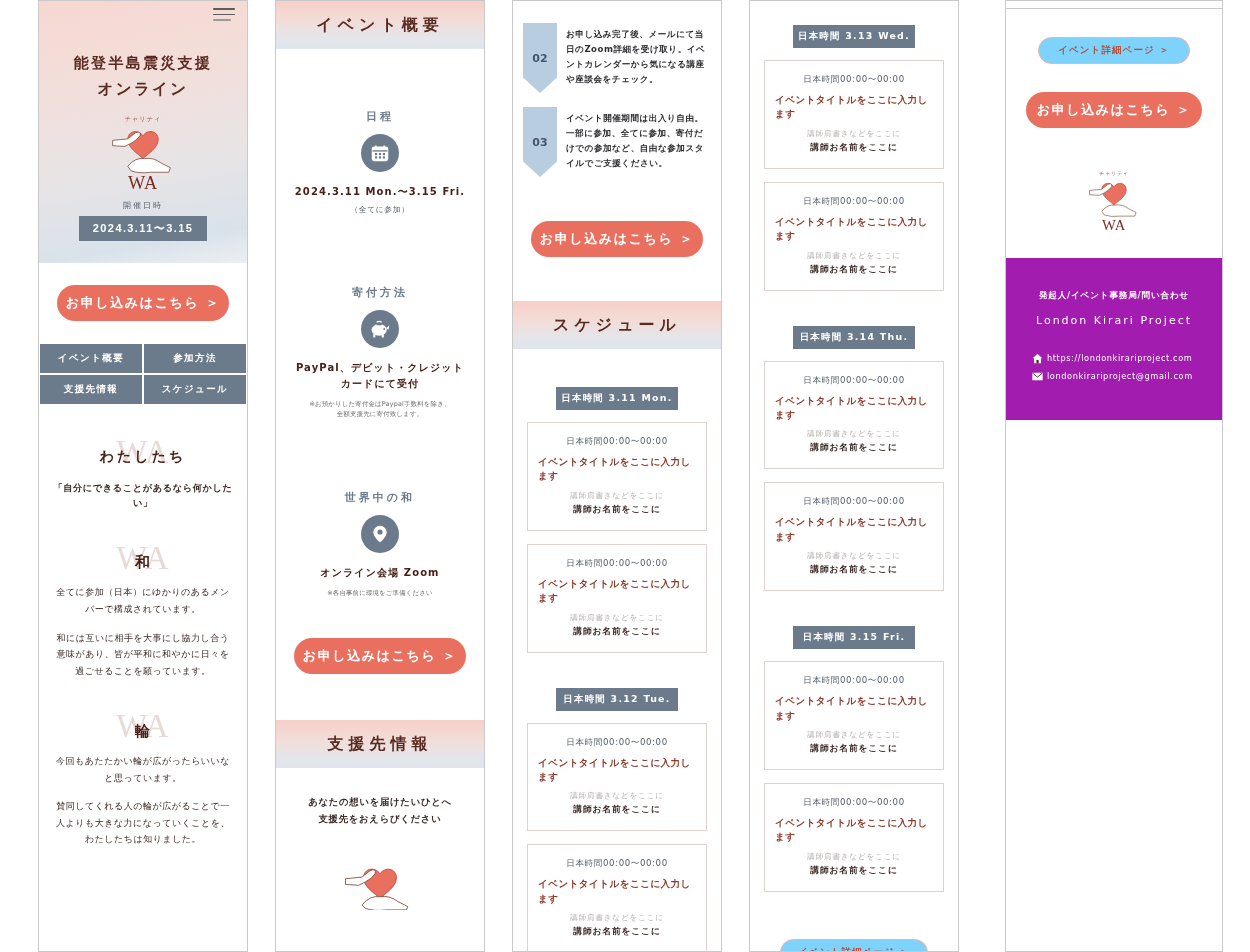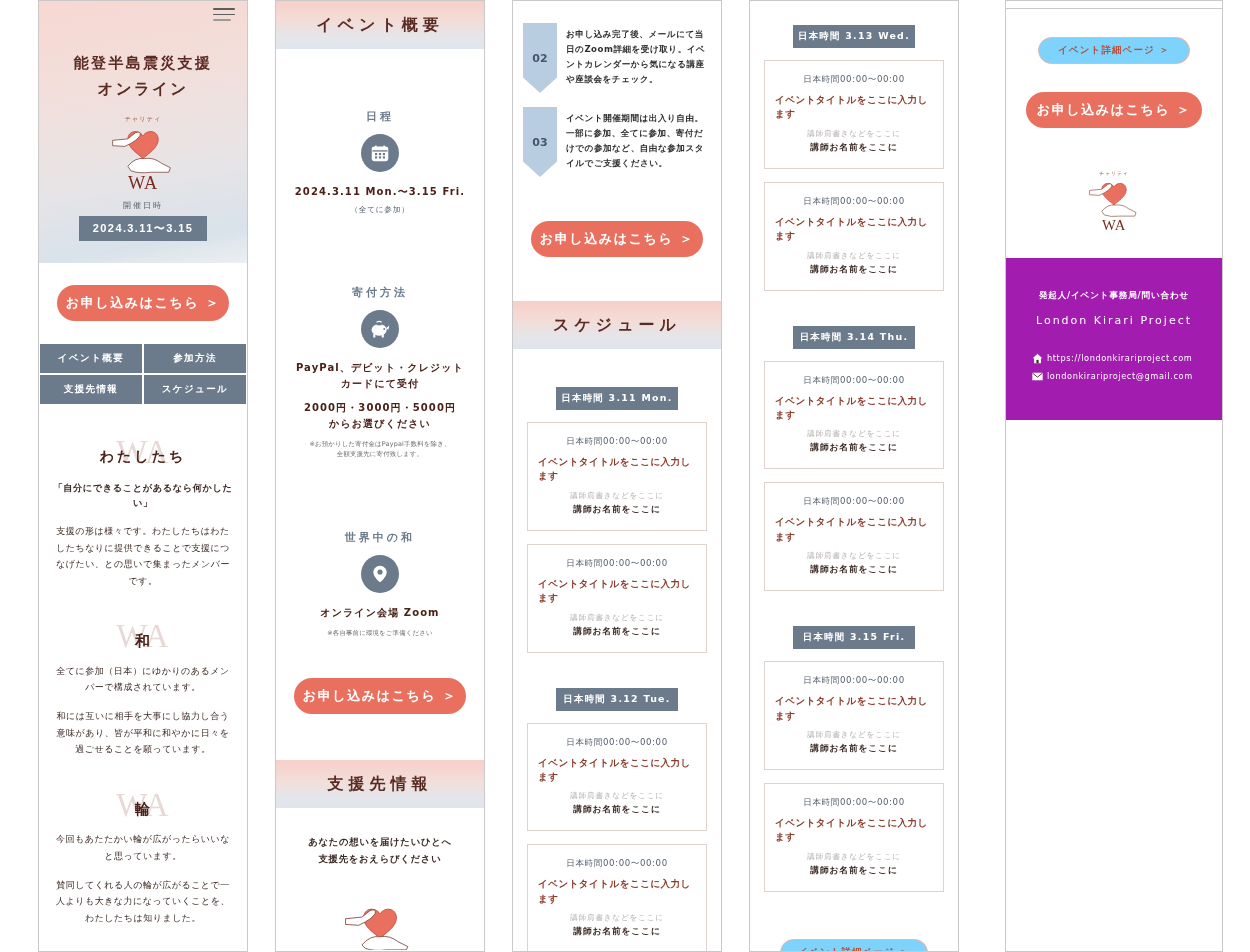--- a/index.html
+++ b/index.html
@@ -210,21 +210,20 @@
       <button>参加方法</button>
       <button>支援先情報</button>
       <button>スケジュール</button>
     </div>
 
     <div class="about">
       <div class="about-block">
         <div class="wa-mark">WA</div>
         <div class="about-h">わたしたち</div>
         <div class="about-quote">「自分にできることがあるなら何かしたい」</div>
-        <div class="about-p">支援の形は様々です。わたしたちはわたしたちなりに提供できることで支援につなげたい、との思いで集まったメンバーです。</div>
       </div>
       <div class="about-block">
         <div class="wa-mark">WA</div>
         <div class="about-h small">和</div>
         <div class="about-p">全てに参加（日本）にゆかりのあるメンバーで構成されています。</div>
         <div class="about-p">和には互いに相手を大事にし協力し合う意味があり、皆が平和に和やかに日々を過ごせることを願っています。</div>
       </div>
       <div class="about-block">
         <div class="wa-mark">WA</div>
         <div class="about-h small">輪</div>
@@ -272,22 +271,20 @@
           <path d="M20 10 L24 7 L23 12 Z" fill="#fff"></path>
           <rect x="5" y="17" width="2.5" height="4" fill="#fff"></rect>
             <rect x="15" y="17" width="2.5" height="4" fill="#fff"></rect>
           <circle cx="18" cy="11" r="1.1" fill="#6b7b8c"></circle>
           <rect x="9" y="5" width="6" height="1.6" fill="#6b7b8c"></rect>
           <path d="M9 3 q3 -2 6 0" stroke="#fff" stroke-width="1.6" fill="none"></path>
         </svg>
       </div>
       <div class="ov-main" style="white-space:pre-line">PayPal、デビット・クレジット
 カードにて受付</div>
-      <div class="ov-main" style="white-space:pre-line;margin-top:8px">2000円・3000円・5000円
-からお選びください</div>
       <div class="ov-note" style="white-space:pre-line">※お預かりした寄付金はPaypal手数料を除き、
 全額支援先に寄付致します。</div>
     </div>
 
     <div class="ov">
       <div class="ov-gap"></div>
       <div class="ov-label">世界中の和</div>
       <div class="circ">
         <svg width="18" height="20" viewBox="0 0 20 24">
           <path d="M10 2 C5.6 2,2 5.6,2 10 C2 16,10 22,10 22 C10 22,18 16,18 10 C18 5.6,14.4 2,10 2 Z" fill="#fff"></path>

